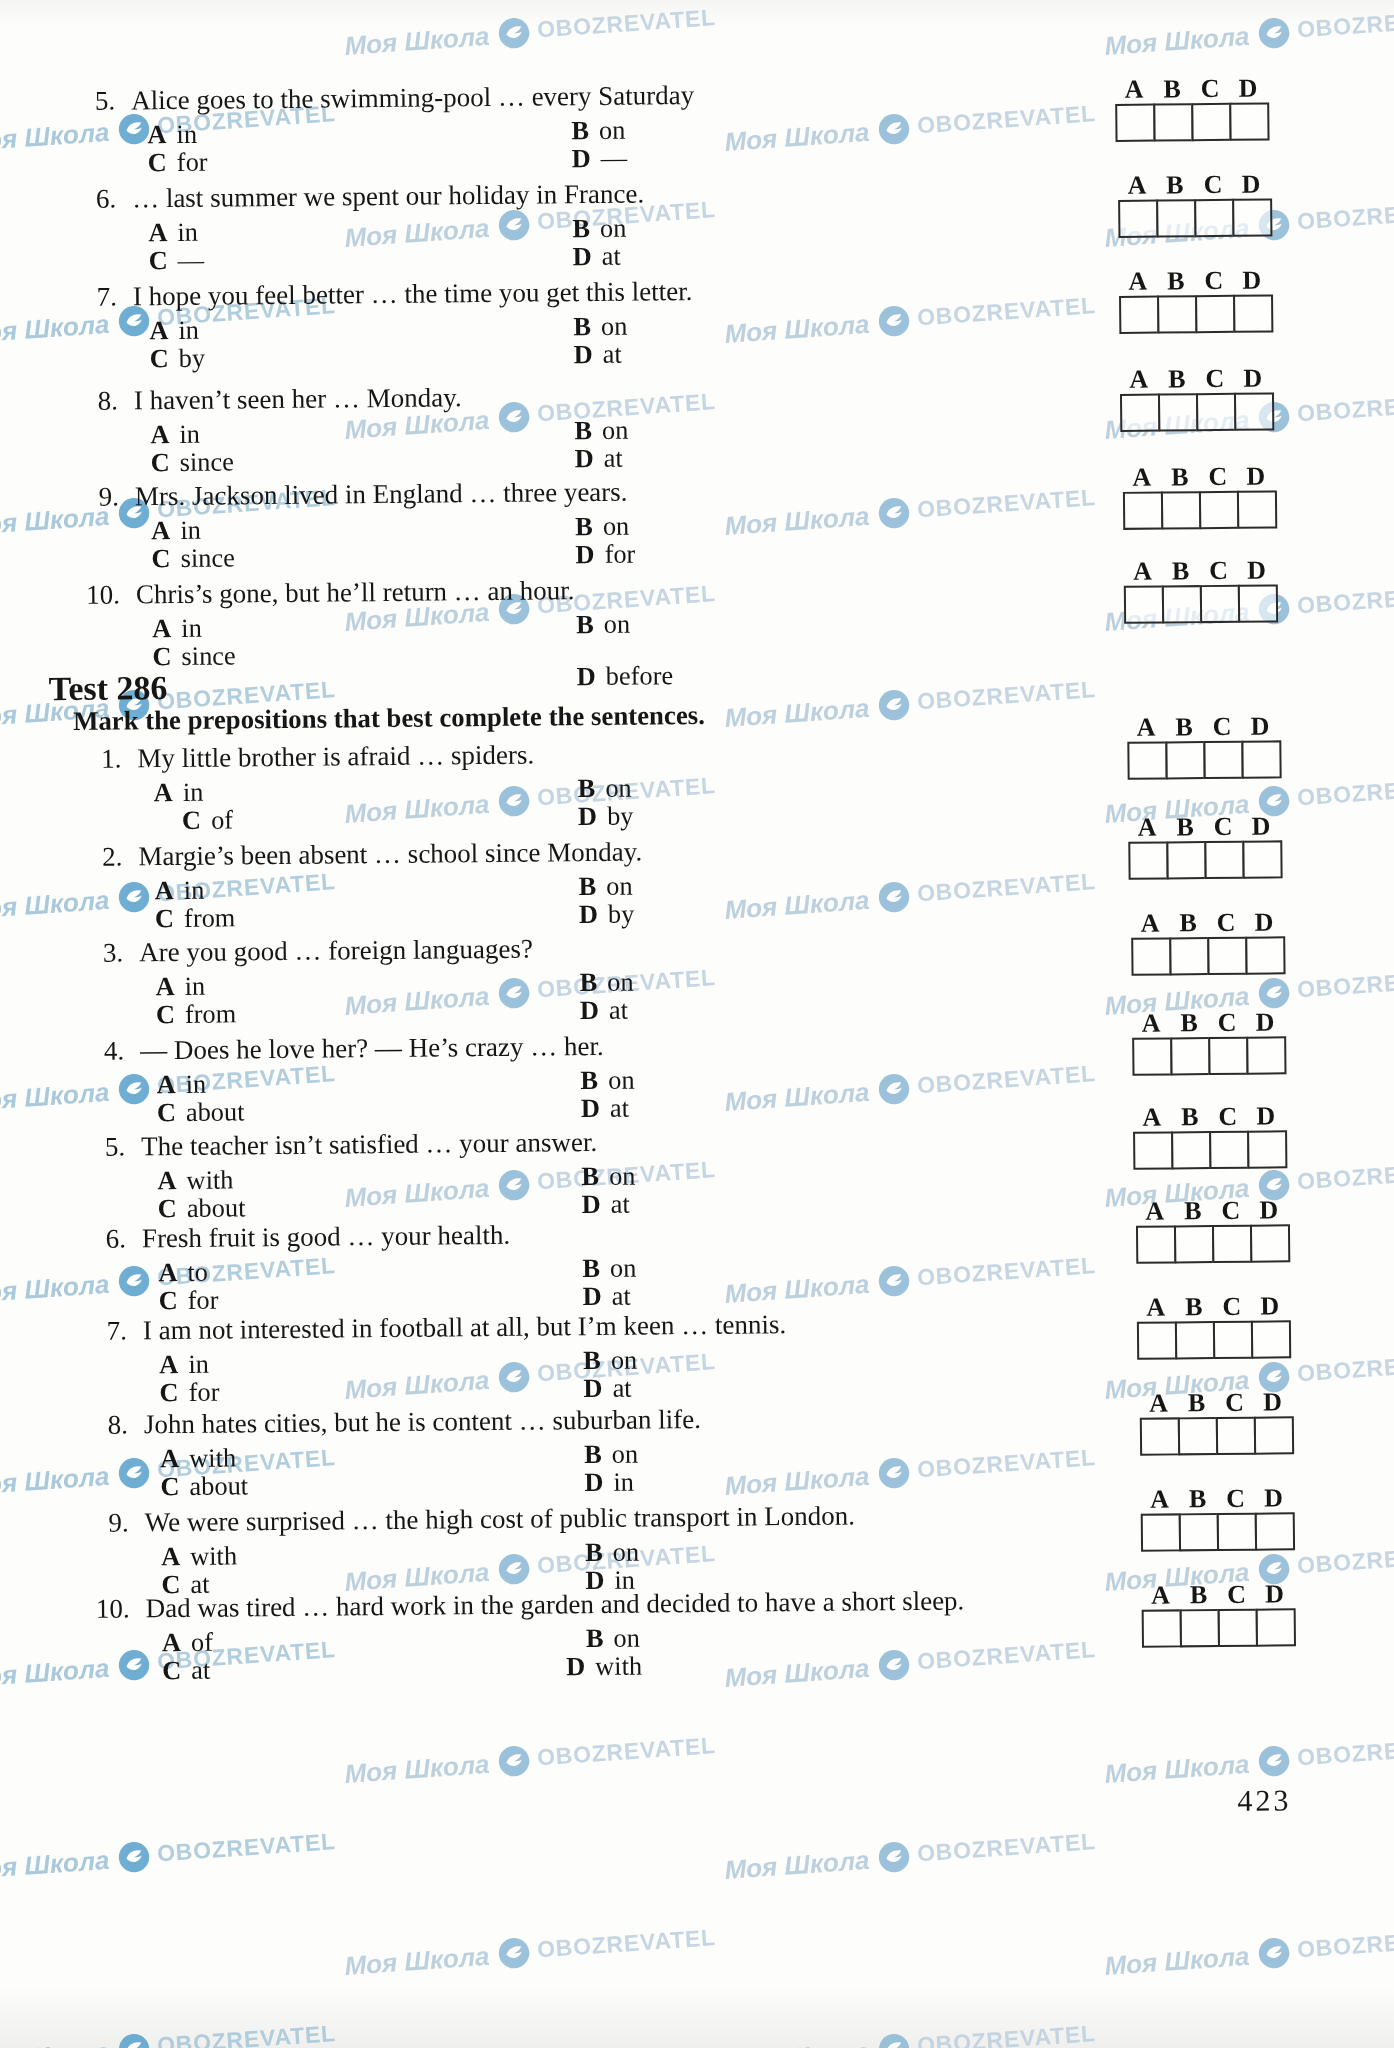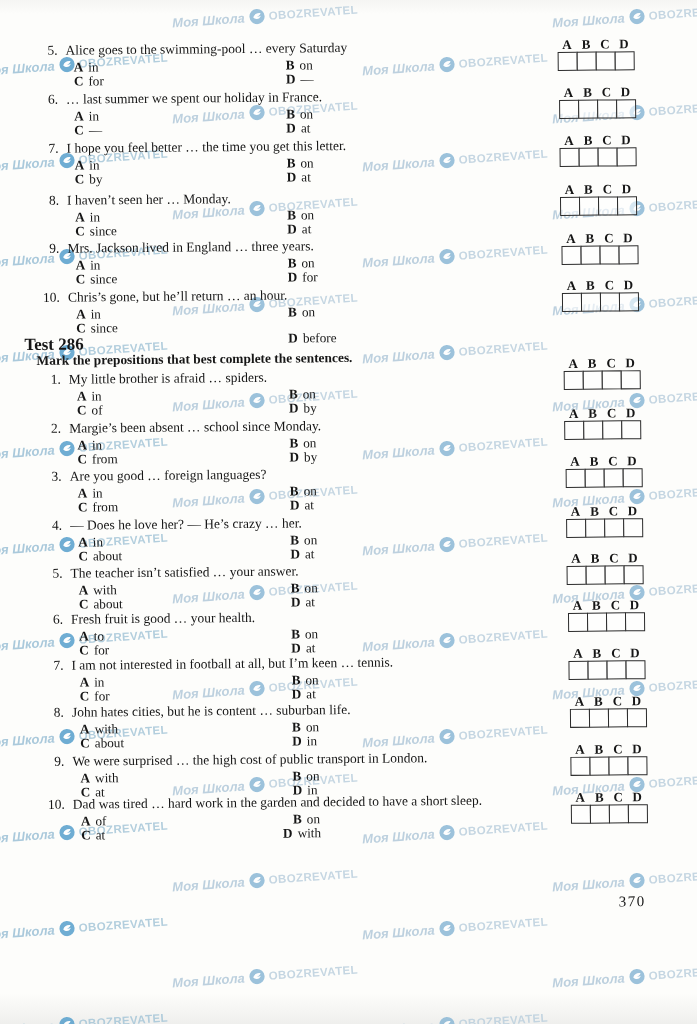--- a/index.html
+++ b/index.html
@@ -461,21 +461,21 @@
         <span class="qnum" style="left: 38px; top: 287px;">10.</span>
         <span class="qline" style="left: 70px; top: 287px;">Chris’s gone, but he’ll return … an hour.</span>
         <span class="opt" style="left: 78px; top: 304px;"><b>A</b>in</span>
         <span class="opt" style="left: 290px; top: 304px;"><b>B</b>on</span>
         <span class="opt" style="left: 78px; top: 318px;"><b>C</b>since</span>
         <span class="opt" style="left: 290px; top: 330px;"><b>D</b>before</span>
         <span class="qnum" style="left: 38px; top: 369px;">1.</span>
         <span class="qline" style="left: 70px; top: 369px;">My little brother is afraid … spiders.</span>
         <span class="opt" style="left: 78px; top: 386px;"><b>A</b>in</span>
         <span class="opt" style="left: 290px; top: 386px;"><b>B</b>on</span>
-        <span class="opt" style="left: 78px; top: 400px;"><b>C</b>of</span>
+        <span class="opt" style="left: 92px; top: 400px;"><b>C</b>of</span>
         <span class="opt" style="left: 290px; top: 400px;"><b>D</b>by</span>
         <span class="qnum" style="left: 38px; top: 418px;">2.</span>
         <span class="qline" style="left: 70px; top: 418px;">Margie’s been absent … school since Monday.</span>
         <span class="opt" style="left: 78px; top: 435px;"><b>A</b>in</span>
         <span class="opt" style="left: 290px; top: 435px;"><b>B</b>on</span>
         <span class="opt" style="left: 78px; top: 449px;"><b>C</b>from</span>
         <span class="opt" style="left: 290px; top: 449px;"><b>D</b>by</span>
         <span class="qnum" style="left: 38px; top: 466px;">3.</span>
         <span class="qline" style="left: 70px; top: 466px;">Are you good … foreign languages?</span>
         <span class="opt" style="left: 78px; top: 483px;"><b>A</b>in</span>
@@ -744,15 +744,15 @@
             <span>D</span>
           </div>
           <div class="grid-cells">
             <div class="cell"></div>
             <div class="cell"></div>
             <div class="cell"></div>
             <div class="cell"></div>
           </div>
         </div>
       </div>
-    <div class="page-number">370</div>
+    <div class="page-number">423</div>
   </div>
 </div>
 
 </body></html>

